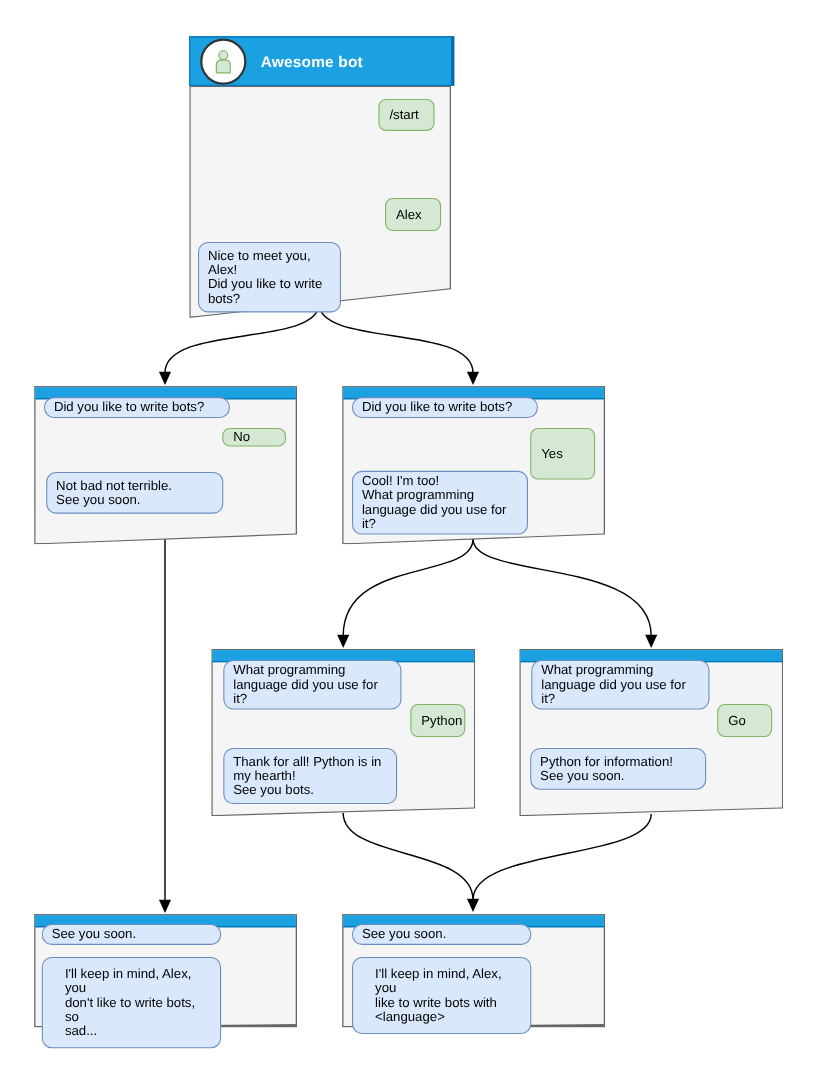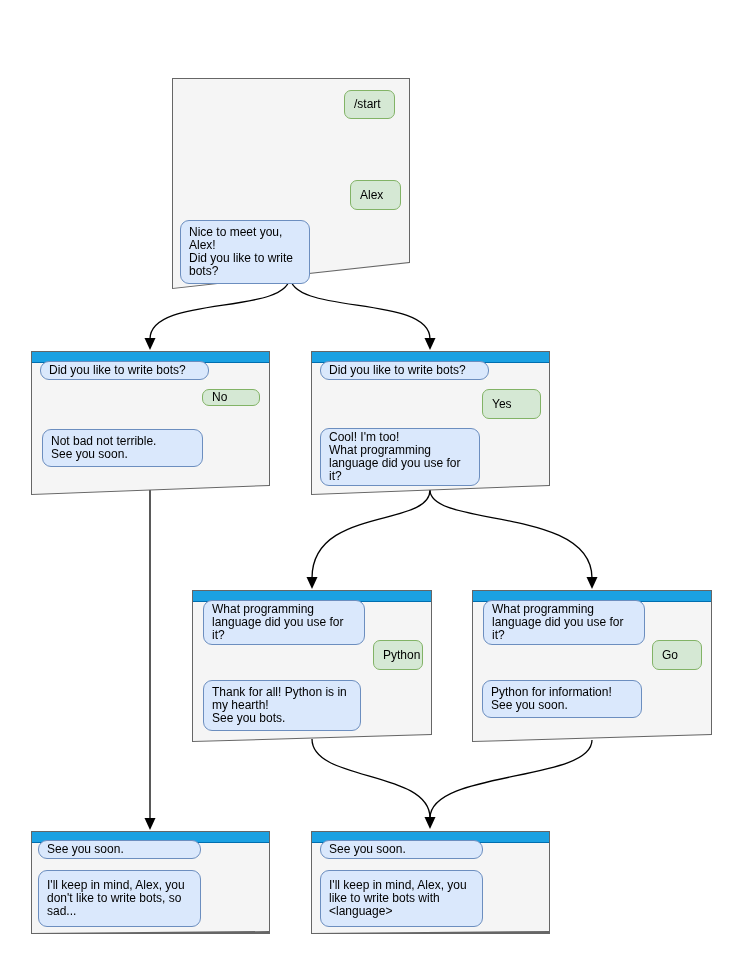--- a/index.html
+++ b/index.html
@@ -62,21 +62,21 @@
   .bub.bot{
     background:var(--bot-bubble-fill);border:1px solid var(--bot-bubble-border);
     border-radius:9px;
   }
   .bub.user{
     background:var(--user-bubble-fill);border:1px solid var(--user-bubble-border);
     border-radius:7px;display:flex;align-items:center;padding:0 9px;white-space:nowrap;
   }
   .pad-sm{padding:2px 8px;}
   .pad-md{padding:5px 8px;}
-  .pad-lg{padding:8px 8px;}
+  .pad-lg{padding:8px 20px;}
 </style>
 </head>
 <body>
 
 <div class="stage">
 
   <svg class="arrows" width="743" height="971" viewBox="0 0 743 971">
     <path class="flow" d="M 290 276 C 290 316, 150 294, 150 339"></path>
     <polygon class="head" points="144.5,338 155.5,338 150,350"></polygon>
     <path class="flow" d="M 290 276 C 290 316, 430 294, 430 339"></path>
@@ -92,20 +92,29 @@
 
     <path class="flow" d="M 312 739 C 312 782, 430 770, 430 818"></path>
     <path class="flow" d="M 592 740 C 592 782, 430 770, 430 818"></path>
     <polygon class="head" points="424.5,817 435.5,817 430,829"></polygon>
   </svg>
 
   <div class="win" style="left:172px;top:33px;width:243px;height:256px">
     <div class="body-shell shell" style="top:45px;width:238px;height:211px;--rb:185px">
       <div class="shell-fill"></div>
     </div>
+    <div class="main-header">
+      <span class="avatar">
+        <svg width="26" height="26" viewBox="0 0 24 24">
+          <path d="M6.2 21.5 V14.4 Q6.2 10.6 12 10.6 Q17.8 10.6 17.8 14.4 V21.5 Z" fill="#d5e8d4" stroke="#82b366" stroke-width="1"></path>
+          <circle cx="12" cy="6.6" r="3.7" fill="#d5e8d4" stroke="#82b366" stroke-width="1"></circle>
+        </svg>
+      </span>
+      <span class="bot-title">Awesome bot</span>
+    </div>
     <div class="bub user" style="left:172px;top:57px;width:51px;height:29px">/start</div>
     <div class="bub user" style="left:178px;top:147px;width:51px;height:30px">Alex</div>
     <div class="bub bot pad-md" style="left:8px;top:187px;width:130px">Nice to meet you, Alex!
 Did you like to write bots?</div>
   </div>
 
   <div class="win" style="left:31px;top:351px;width:239px;height:144px;--rb:135px">
     <div class="shell">
       <div class="shell-fill"></div>
     </div>
@@ -115,21 +124,21 @@
     <div class="bub bot pad-md" style="left:11px;top:78px;width:161px">Not bad not terrible.
 See you soon.</div>
   </div>
 
   <div class="win" style="left:311px;top:351px;width:239px;height:144px;--rb:135px">
     <div class="shell">
       <div class="shell-fill"></div>
     </div>
     <div class="bar"></div>
     <div class="bub bot pad-sm" style="left:9px;top:10px;width:169px">Did you like to write bots?</div>
-    <div class="bub user" style="left:171px;top:38px;width:59px;height:30px">Yes</div>
+    <div class="bub user" style="left:171px;top:38px;width:59px;height:47px">Yes</div>
     <div class="bub bot pad-sm" style="left:9px;top:77px;width:160px">Cool! I'm too!
 What programming
 language did you use for it?</div>
   </div>
 
   <div class="win" style="left:192px;top:590px;width:240px;height:152px;--rb:145px">
     <div class="shell">
       <div class="shell-fill"></div>
     </div>
     <div class="bar"></div>

